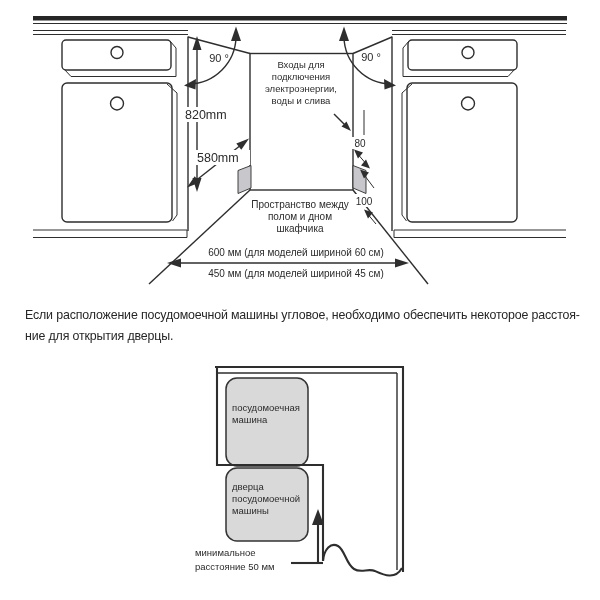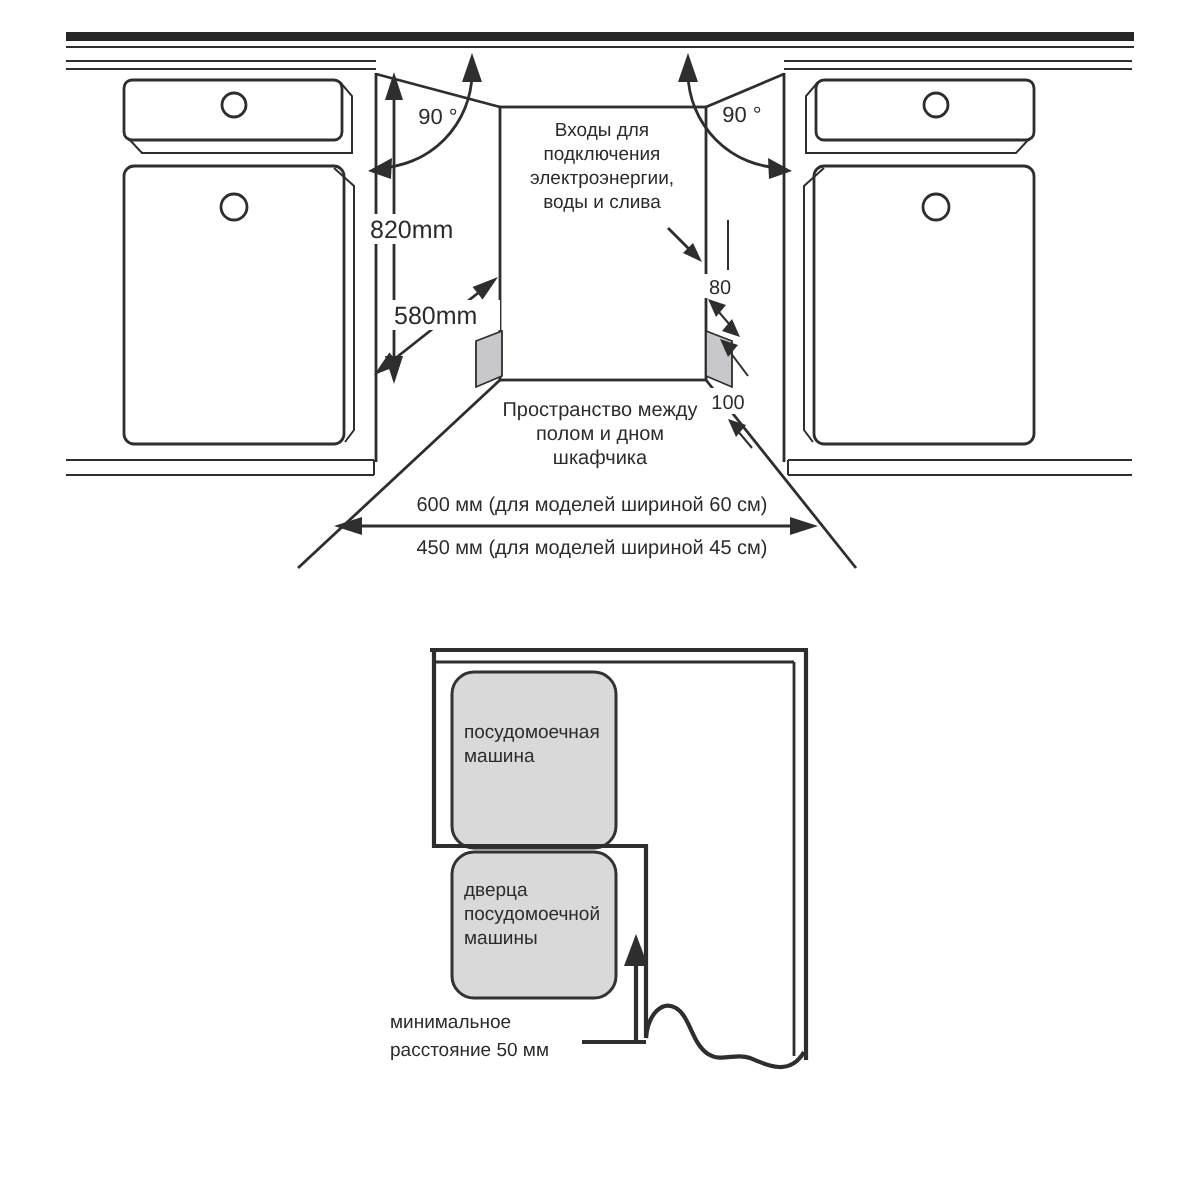--- a/index.html
+++ b/index.html
@@ -137,20 +137,22 @@
   <g>
     <line class="ln" x1="173" y1="263" x2="403" y2="263"></line>
     <polygon class="arrow" points="167,263 181,258.5 181,267.5"></polygon>
     <polygon class="arrow" points="409,263 395,258.5 395,267.5"></polygon>
     <text class="dims" x="296" y="255.5" text-anchor="middle">600 мм (для моделей шириной 60 см)</text>
     <text class="dims" x="296" y="277" text-anchor="middle">450 мм (для моделей шириной 45 см)</text>
   </g>
 </svg>
 
 <div class="para">
+  <div>Если расположение посудомоечной машины угловое, необходимо обеспечить некоторое расстоя-</div>
+  <div>ние для открытия дверцы.</div>
 </div>
 
 <div class="corner-wrap">
 <svg class="diagram" width="300" height="240" viewBox="0 0 300 240">
 
   <g>
     <line class="thick" x1="50" y1="8" x2="239" y2="8"></line>
     <line class="ln" x1="53" y1="14" x2="232" y2="14"></line>
     <line class="thick" x1="52" y1="7" x2="52" y2="107"></line>
     <line class="ln" x1="232" y1="14" x2="232" y2="211"></line>

